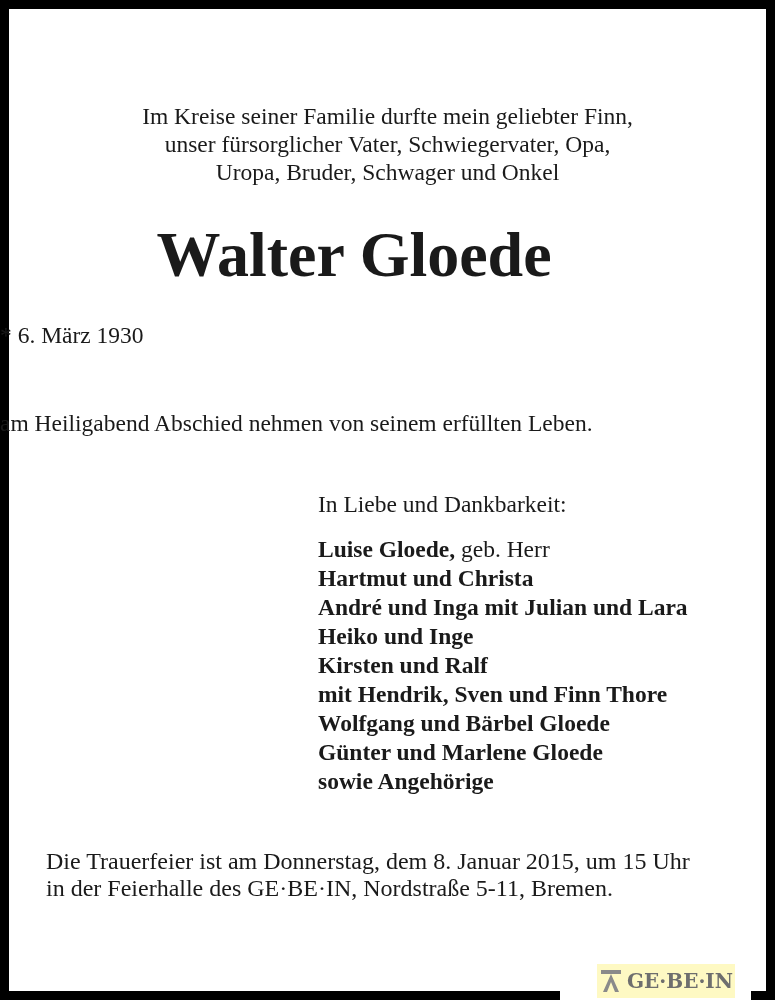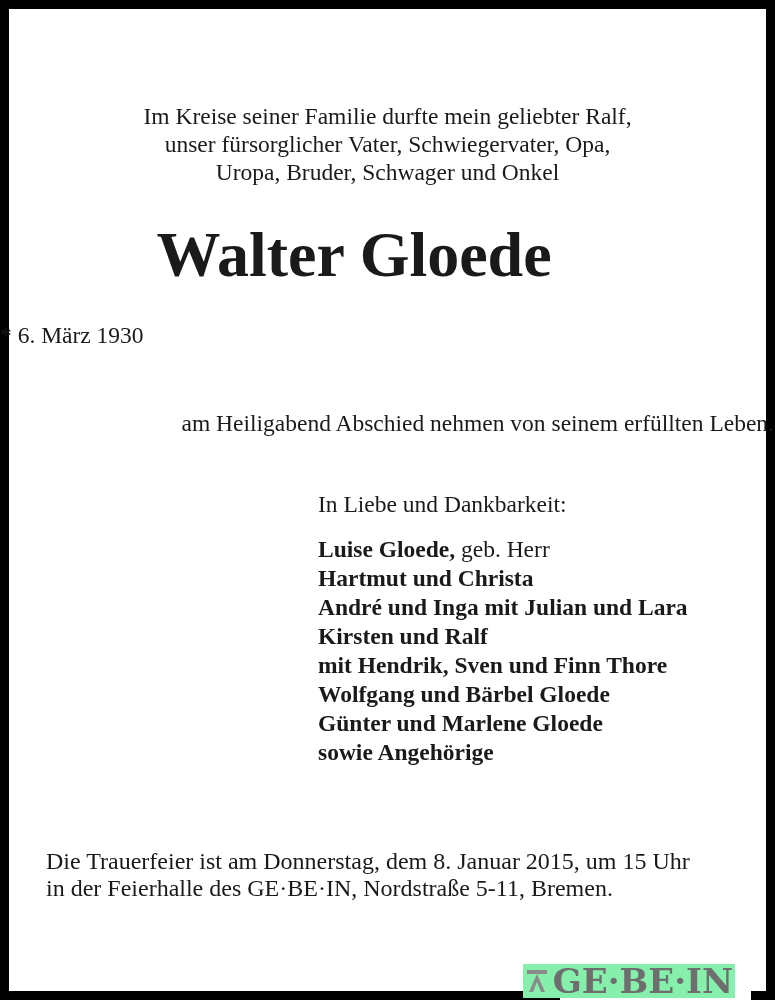--- a/index.html
+++ b/index.html
@@ -5,52 +5,53 @@
   html, body { margin:0; padding:0; }
   body { width:775px; height:1000px; background:#fff; position:relative; overflow:hidden;
          font-family:"Liberation Serif", "DejaVu Serif", serif; color:#1a1a1a; }
   .frame { position:absolute; left:0; top:0; width:775px; height:1000px; box-sizing:border-box;
            border-top:9px solid #000; border-left:9px solid #000; border-right:9px solid #000; }
   .bottom-left { position:absolute; left:0; bottom:0; width:560px; height:9px; background:#000; }
   .bottom-right { position:absolute; right:0; bottom:0; width:24px; height:9px; background:#000; }
   .intro { position:absolute; top:102px; left:0; width:775px; text-align:center; font-size:23.5px; line-height:28px; }
   .name { position:absolute; top:218px; left:0; width:708px; text-align:center; font-size:64px; font-weight:bold; letter-spacing:0px; }
   .birth { position:absolute; top:322px; left:0; width:775px; text-align:left; font-size:23.5px; }
-  .farewell { position:absolute; top:410px; left:0; width:774px; text-align:right; font-size:23.5px; }
+  .farewell { position:absolute; top:410px; left:0; width:774px; text-align:left; font-size:23.5px; }
   .mourners { position:absolute; top:490px; left:318px; font-size:23.5px; line-height:29px; }
   .mourners .head { margin-bottom:16px; }
   .mourners .row { font-weight:bold; white-space:nowrap; }
   .mourners .row .normal { font-weight:normal; }
   .ceremony { position:absolute; top:848px; left:46px; font-size:24px; line-height:27px; }
   .logo { position:absolute; right:40px; bottom:2px; display:flex; align-items:center; gap:4px; color:#6e6e6e;
-          font-family:"DejaVu Serif", serif; font-weight:bold; font-size:34px; background:#86efac; padding:0 2px; height:34px; }
+          font-family:"DejaVu Serif", serif; font-weight:bold; font-size:20px; background:#fef9c3; padding:0 2px; height:34px; }
   .logo svg { display:block; }
 </style>
 </head>
 <body>
 
 <div class="frame"></div>
 <div class="bottom-left"></div>
 <div class="bottom-right"></div>
 
 <div class="intro">
-  <div>Im Kreise seiner Familie durfte mein geliebter Ralf,</div>
+  <div>Im Kreise seiner Familie durfte mein geliebter Finn,</div>
   <div>unser fürsorglicher Vater, Schwiegervater, Opa,</div>
   <div>Uropa, Bruder, Schwager und Onkel</div>
 </div>
 
 <div class="name">Walter Gloede</div>
 <div class="birth">* 6. März 1930</div>
 <div class="farewell">am Heiligabend Abschied nehmen von seinem erfüllten Leben.</div>
 
 <div class="mourners">
   <div class="head">In Liebe und Dankbarkeit:</div>
   <div class="row"><span>Luise Gloede,</span><span class="normal"> geb. Herr</span></div>
   <div class="row">Hartmut und Christa</div>
   <div class="row">André und Inga mit Julian und Lara</div>
+  <div class="row">Heiko und Inge</div>
   <div class="row">Kirsten und Ralf</div>
   <div class="row">mit Hendrik, Sven und Finn Thore</div>
   <div class="row">Wolfgang und Bärbel Gloede</div>
   <div class="row">Günter und Marlene Gloede</div>
   <div class="row">sowie Angehörige</div>
 </div>
 
 <div class="ceremony">
   <div>Die Trauerfeier ist am Donnerstag, dem 8. Januar 2015, um 15 Uhr</div>
   <div>in der Feierhalle des GE·BE·IN, Nordstraße 5-11, Bremen.</div>

